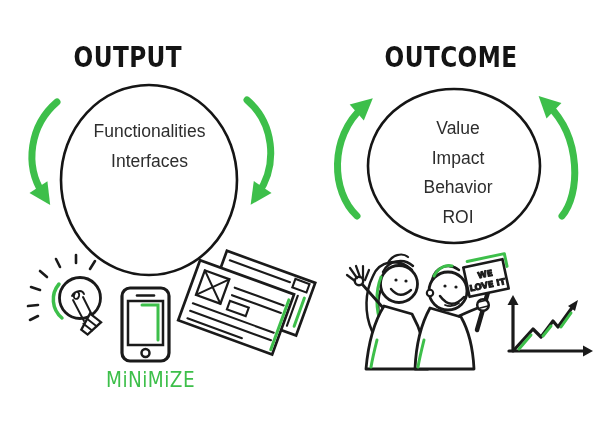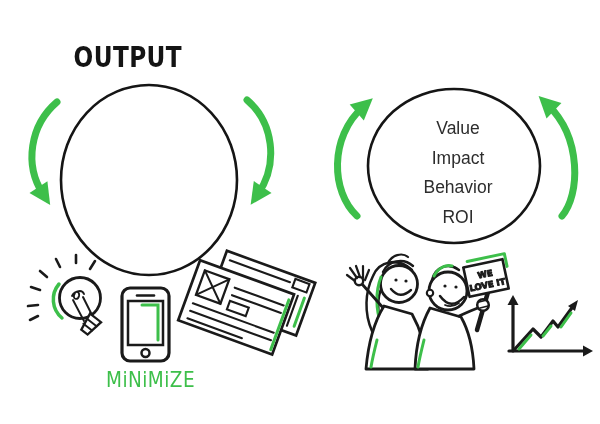--- a/index.html
+++ b/index.html
@@ -177,22 +177,27 @@
         <line x1="519" y1="349" x2="531" y2="335"></line>
         <line x1="543" y1="336" x2="551" y2="326"></line>
         <line x1="561" y1="327" x2="571" y2="313"></line>
       </g>
     </g>
   </svg>
 
   <div class="title title-left">
     <span class="squeeze">OUTPUT</span>
   </div>
+  <div class="title title-right">
+    <span class="squeeze">OUTCOME</span>
+  </div>
 
   <div class="circle-list list-left">
+    <div>Functionalities</div>
+    <div>Interfaces</div>
   </div>
   <div class="circle-list list-right">
     <div>Value</div>
     <div>Impact</div>
     <div>Behavior</div>
     <div>ROI</div>
   </div>
 
   <div class="action action-left">
     <span class="squeeze">MiNiMiZE</span>

